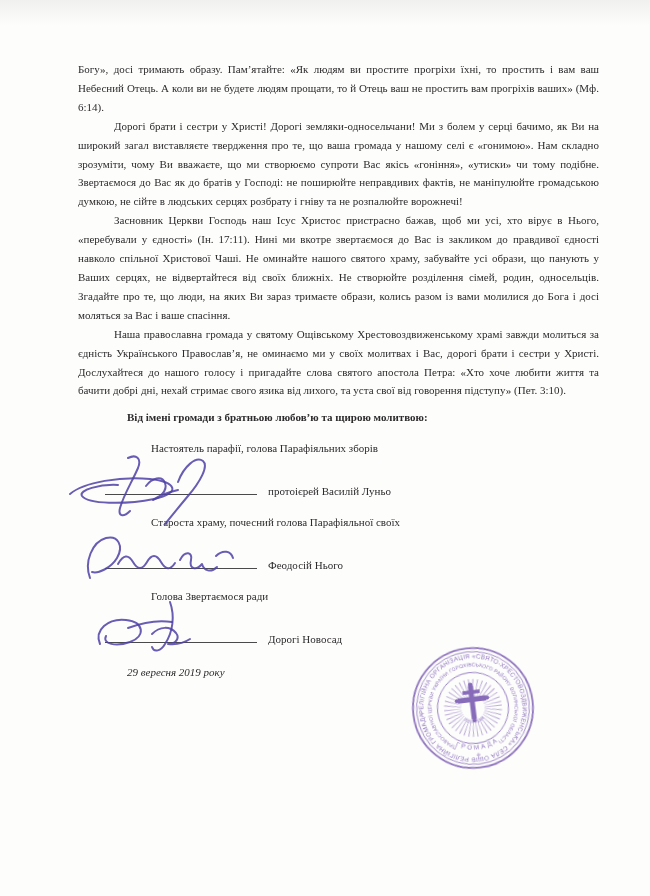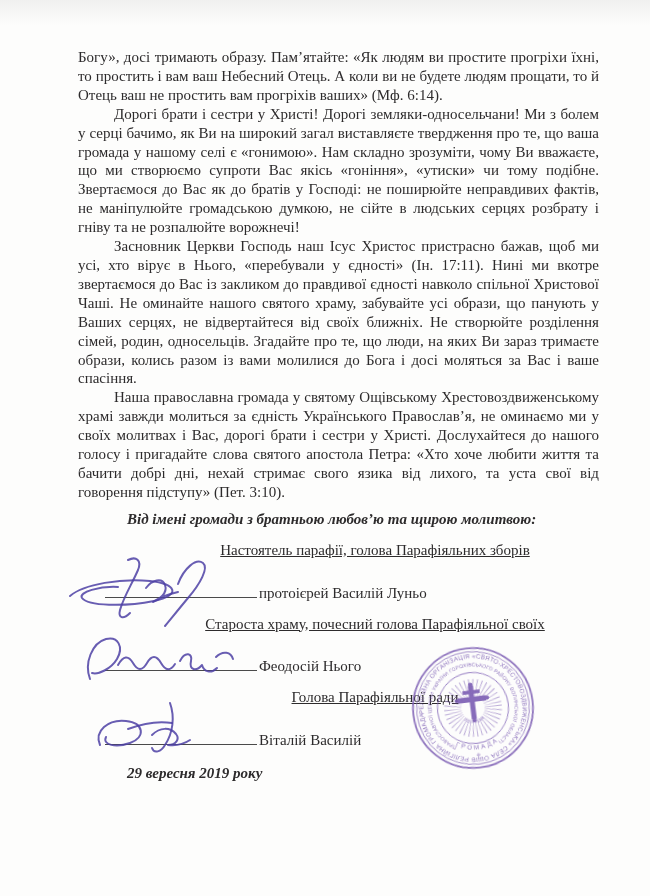--- a/index.html
+++ b/index.html
@@ -11,43 +11,43 @@
     overflow:hidden;
     font-family:"Liberation Serif","DejaVu Serif",serif;
     color:var(--text-ink,#2d2b2c);
   }
   .page::before{
     content:"";position:absolute;left:0;top:0;right:0;height:26px;
     background:linear-gradient(180deg,rgba(70,70,70,.07),rgba(70,70,70,0));
     pointer-events:none;
   }
   .textblock{
-    position:absolute;left:78px;top:48px;width:521px;
-    font-size:15px;line-height:18.9px;text-align:justify;
+    position:absolute;left:78px;top:60px;width:521px;
+    font-size:11px;line-height:18.9px;text-align:justify;
   }
   .para{margin:0;text-indent:36px;}
   .para.noindent{text-indent:0;}
-  .closing{margin:8px 0 0 49px;font-weight:bold;font-style:italic;text-align:left;}
-  .sig-title{margin:12px 0 0 73px;text-align:center;text-decoration:underline;}
+  .closing{margin:8px 0 0 49px;font-weight:bold;text-align:left;}
+  .sig-title{margin:12px 0 0 73px;text-align:left;}
   .sig-row{position:relative;margin-top:24px;height:19px;text-align:left;white-space:nowrap;}
   .sig-line{
     display:inline-block;width:152px;height:2px;margin-left:27px;
     border-bottom:1.4px solid var(--line-ink,#4a4a4a);
   }
-  .sig-name{margin-left:2px;}
+  .sig-name{margin-left:11px;}
   .autograph{position:absolute;pointer-events:none;}
   .autograph path{
     fill:none;stroke:var(--signature-ink,#4e41a4);
     stroke-width:2;stroke-linecap:round;stroke-linejoin:round;opacity:.85;
   }
   .a1{left:-12px;top:-30px;width:170px;height:78px;}
   .a2{left:-2px;top:-26px;width:168px;height:62px;}
   .a3{left:10px;top:-32px;width:150px;height:66px;}
   .a4{left:12px;top:-36px;width:140px;height:62px;}
-  .date-line{margin:14px 0 16px 49px;font-weight:bold;font-style:italic;text-align:left;}
+  .date-line{margin:14px 0 16px 49px;font-weight:normal;font-style:italic;text-align:left;}
   .stamp{
     position:absolute;left:410px;top:645px;width:126px;height:126px;
     transform:rotate(-7deg);opacity:.95;filter:blur(.3px);
   }
   .stamp text{font-family:"Liberation Sans","DejaVu Sans",sans-serif;}
 </style>
 </head>
 <body>
 
 <div class="page">
@@ -81,29 +81,29 @@
           <path d="M14,48 C8,32 16,12 30,8 C42,5 48,16 41,28 C35,38 22,44 16,42"></path>
           <path d="M42,34 q8,-14 15,-2 q7,12 14,0 q7,-12 14,0 q7,12 14,1"></path>
           <path d="M104,30 c5,-10 13,-8 11,0 c-2,9 5,11 11,4 c2,7 9,9 15,3"></path>
           <path d="M140,26 c7,-7 15,-5 17,2"></path>
         </svg>
         <span class="sig-line"></span><span class="sig-name">Феодосій Нього</span>
       </div>
     </div>
 
     <div class="sig-block">
-      <div class="sig-title">Голова Парафіяльної ради</div>
+      <div class="sig-title">Голова Звертаємося ради</div>
       <div class="sig-row">
         <svg class="autograph a3" viewBox="0 0 150 66">
           <path d="M12,46 C6,32 20,20 38,22 C56,24 58,38 42,44 C28,49 14,46 18,38"></path>
           <path d="M40,30 C56,24 72,22 84,24"></path>
           <path d="M82,4 C87,18 85,34 77,46 C73,53 66,55 64,49"></path>
           <path d="M64,36 c8,-8 18,-8 24,-1 c4,5 0,11 -8,11 c8,1 16,-1 22,-5"></path>
         </svg>
-        <span class="sig-line"></span><span class="sig-name">Віталій Василій</span>
+        <span class="sig-line"></span><span class="sig-name">Дорогі Новосад</span>
       </div>
     </div>
 
 
     <div class="date-line">29 вересня 2019 року</div>
   </div>
 
   <svg class="stamp" viewBox="0 0 124 124">
     <defs>
       <path id="ringA" d="M13,62 A49,49 0 1 1 111,62 A49,49 0 1 1 13,62"></path>

